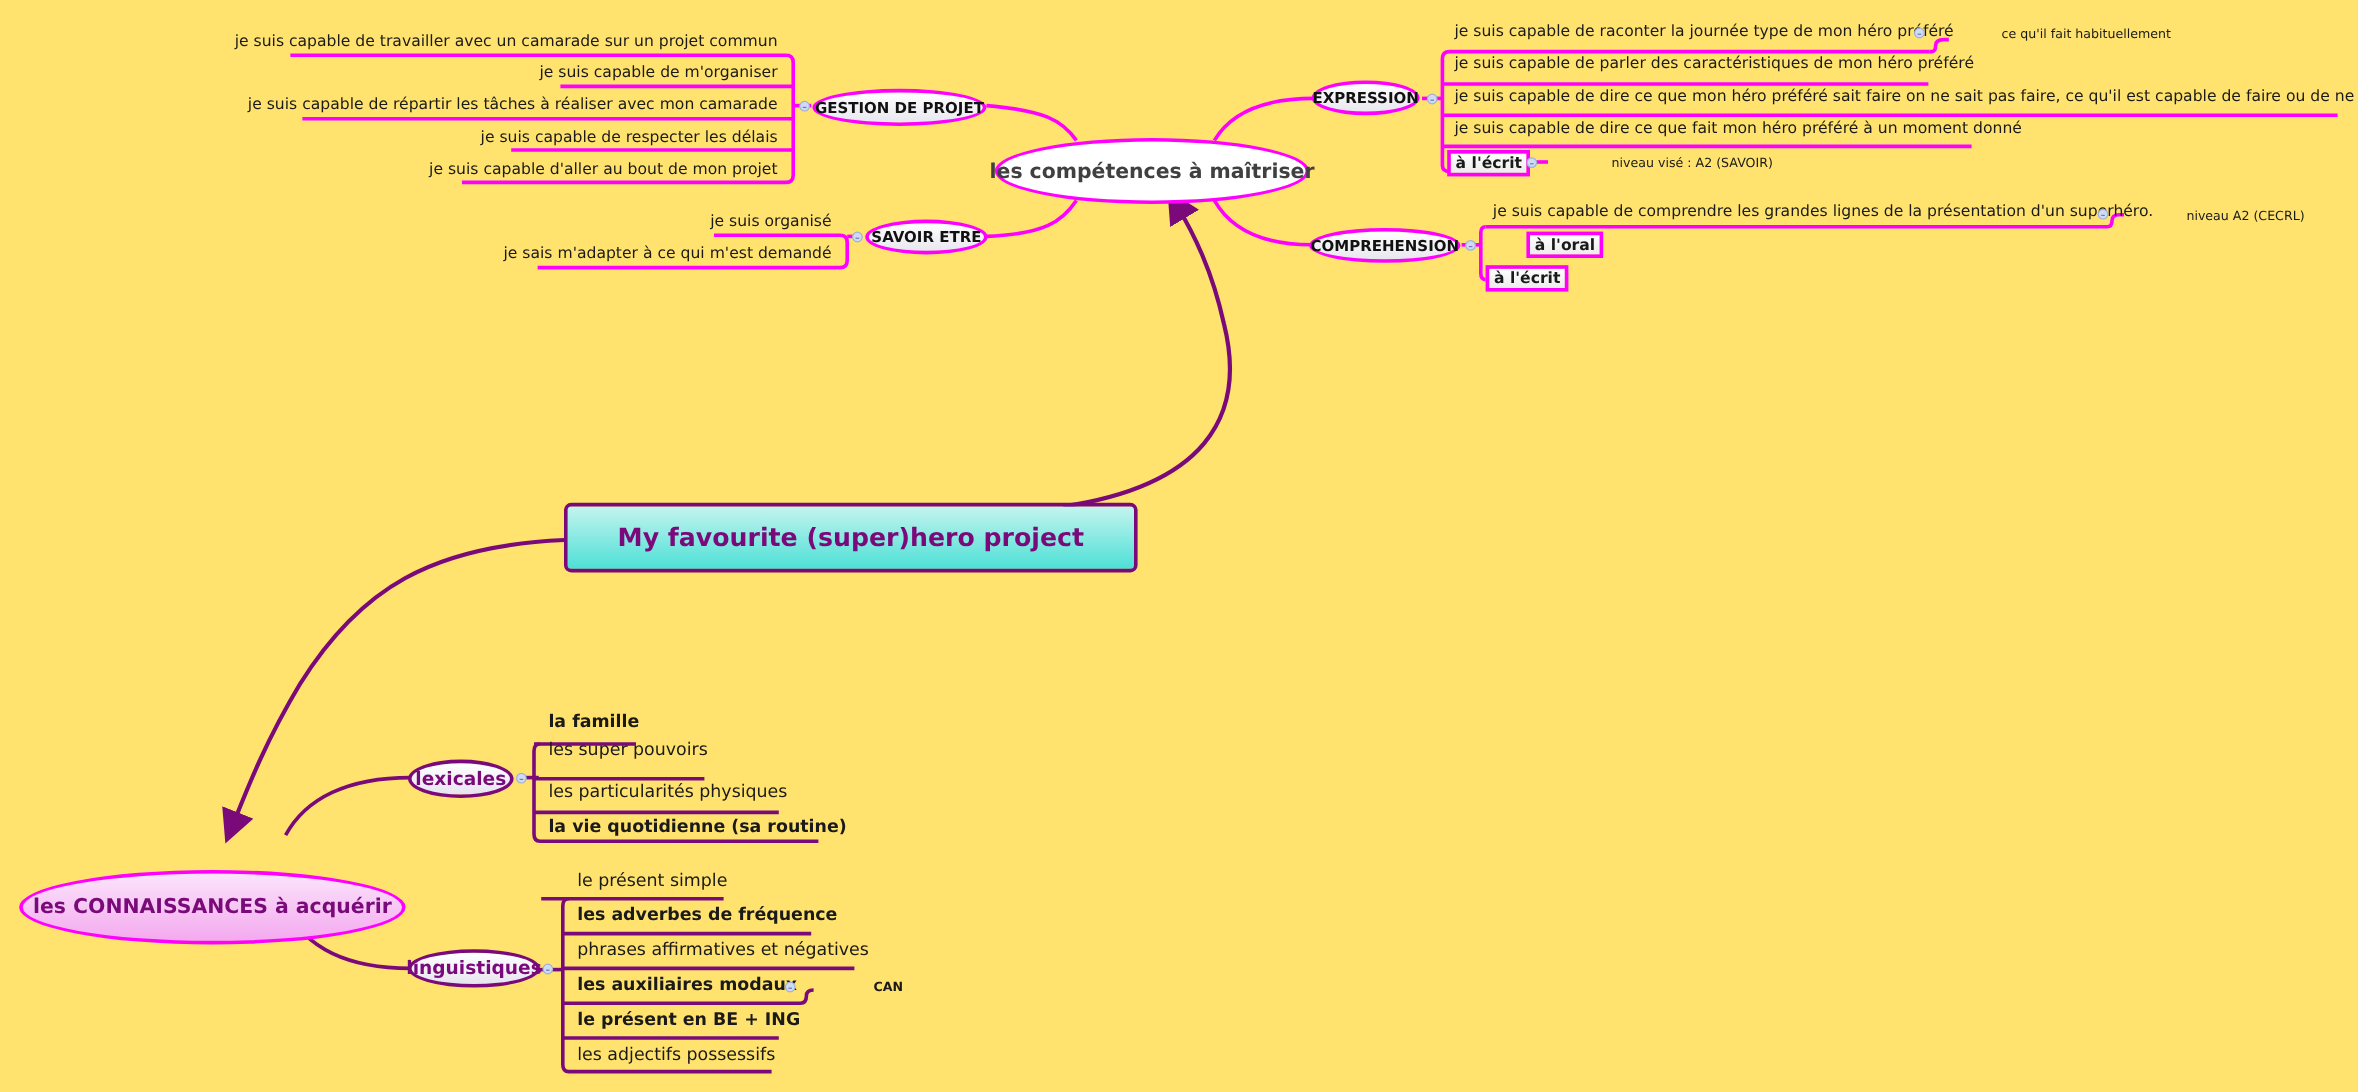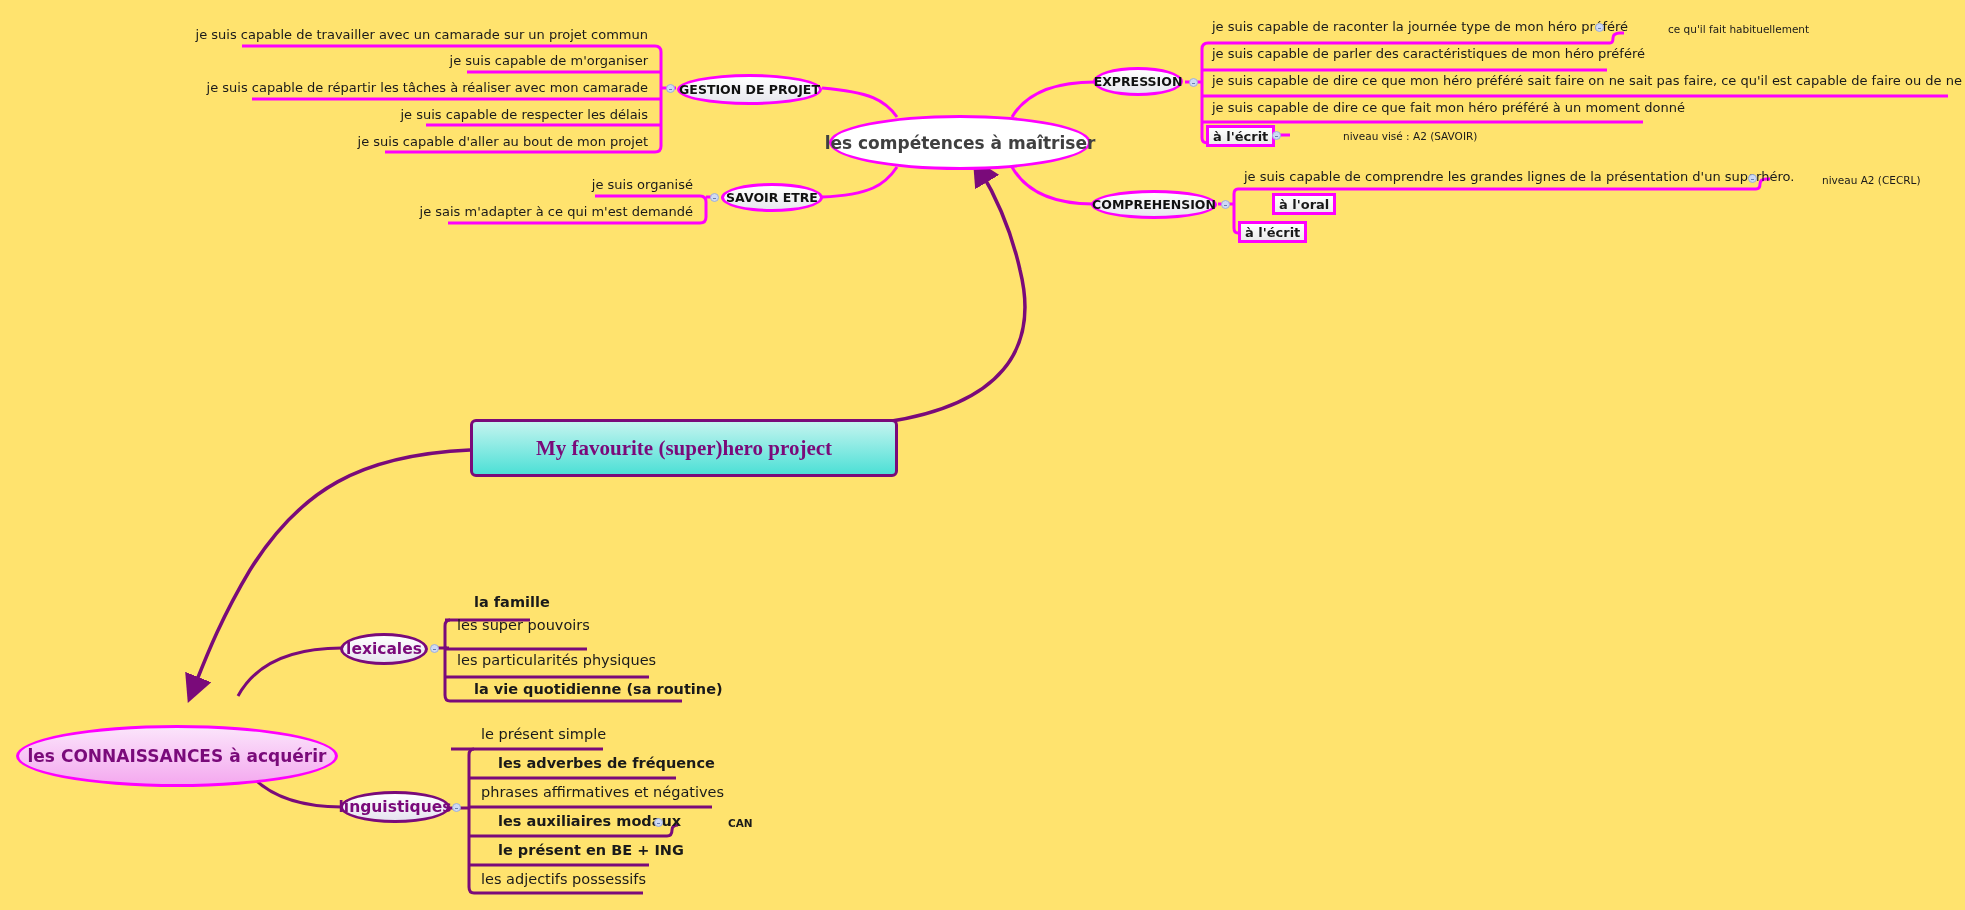--- a/index.html
+++ b/index.html
@@ -1,20 +1,20 @@
 <!DOCTYPE html>
 <html><head>
 <meta charset="utf-8">
 <style>
   html, body { margin:0; padding:0; }
   body { width:1965px; height:910px; background:#FFE36E; position:relative; overflow:hidden;
          font-family:"DejaVu Sans", sans-serif; color:#1a1a1a; }
   svg.links { position:absolute; left:0; top:0; width:1965px; height:910px; pointer-events:none; }
   .t { position:absolute; font-size:13px; white-space:nowrap; line-height:16px; }
-  .b { font-weight:bold;margin-left:17px; }
+  .b { font-weight:bold; }
   .small { font-size:10.5px;padding-left:48px; }
   .lex { font-size:14.5px; }
   .oval { position:absolute; display:flex; align-items:center; justify-content:center;
           border-radius:50%; font-weight:bold; white-space:nowrap; box-sizing:border-box; }
   .sub { border:3.5px solid #FF00FF; background:linear-gradient(#ffffff,#e7e7ee); font-size:12.5px; color:#111; }
   .subp { border:3.5px solid #7A0A7A; background:linear-gradient(#ffffff,#e6e3f0); font-size:15.5px; color:#7A0A7A; }
   .boxed { position:absolute; border:3px solid #FF00FF; background:linear-gradient(#fff,#ececec);
            font-weight:bold; font-size:13px; padding:1px 4px; box-sizing:border-box; white-space:nowrap; }
   .collapse { position:absolute; width:9px; height:9px; border-radius:50%; background:#cfdaf4;
               border:1px solid #9fb0d8; box-sizing:border-box; }
@@ -73,21 +73,21 @@
     <path d="M451,749 L603,749 "></path>
     <path d="M474,749 Q469,749 469,755 L469,887 Q469,893 474,893 L643,893"></path>
     <path d="M469,778 L676,778"></path>
     <path d="M469,807 L712,807"></path>
     <path d="M469,836 L667,836 Q672,836 672,830 Q672,825 678,825"></path>
     <path d="M469,865 L649,865"></path>
     <path d="M448,808 L469,808"></path>
   </g>
 </svg>
 
-<div style="position:absolute;left:470px;top:419px;width:428px;height:58px;border:3px solid #7A0A7A;border-radius:6px;box-sizing:border-box;background:linear-gradient(#c4f4ef,#4DE0D6);display:flex;align-items:center;justify-content:center;font-family:Liberation Serif, serif;">
+<div style="position:absolute;left:470px;top:419px;width:478px;height:58px;border:3px solid #7A0A7A;border-radius:6px;box-sizing:border-box;background:linear-gradient(#c4f4ef,#4DE0D6);display:flex;align-items:center;justify-content:center;">
   <span style="font-weight:bold;font-size:21px;color:#7A0A7A;">My favourite (super)hero project</span>
 </div>
 
 <div class="oval" style="left:829px;top:115px;width:262px;height:55px;border:3.5px solid #FF00FF;background:#fff;font-size:17px;color:#404040;">
   <span>les compétences à maîtriser</span>
 </div>
 
 <div class="oval" style="left:16px;top:725px;width:322px;height:62px;border:3.5px solid #FF00FF;background:linear-gradient(#fbe4fb,#f4a9ef);font-size:17px;color:#7A0A7A;">
   <span>les CONNAISSANCES à acquérir</span>
 </div>

